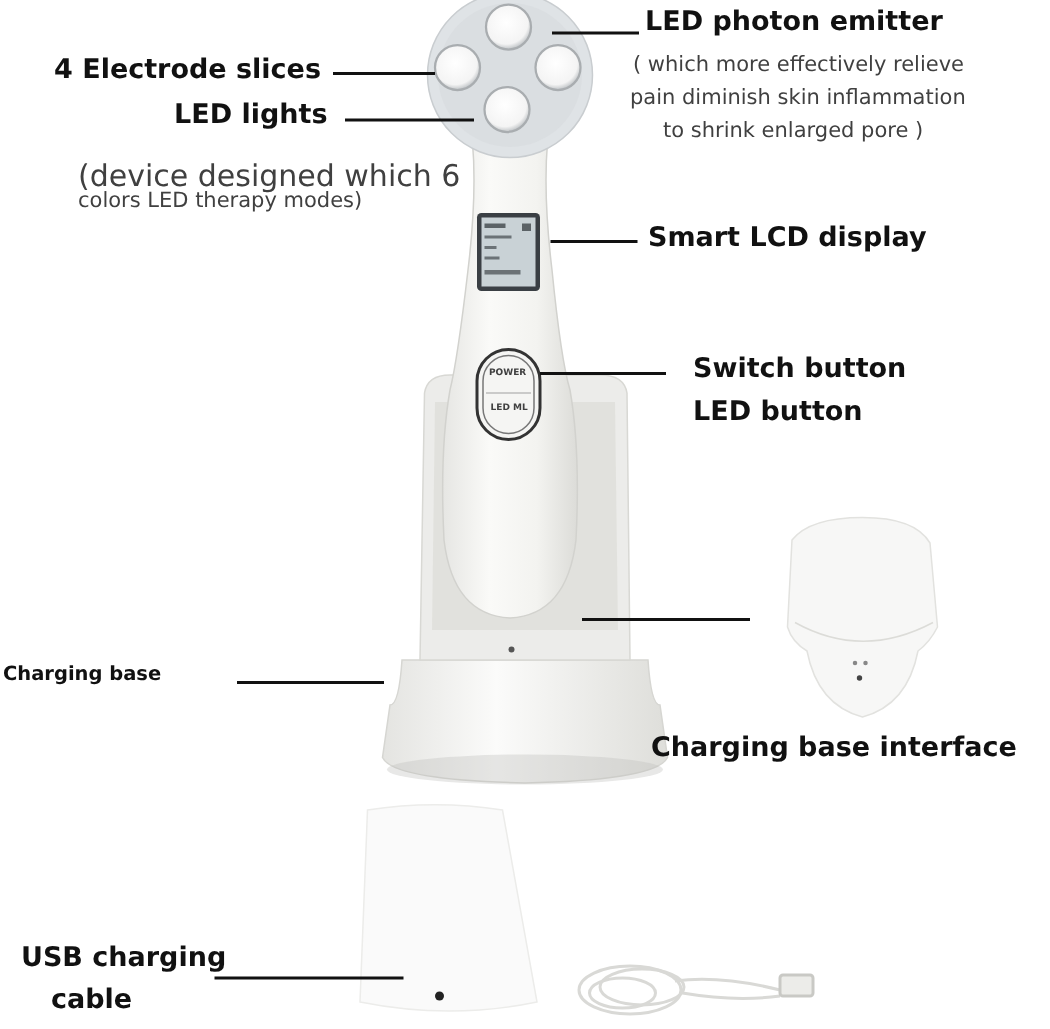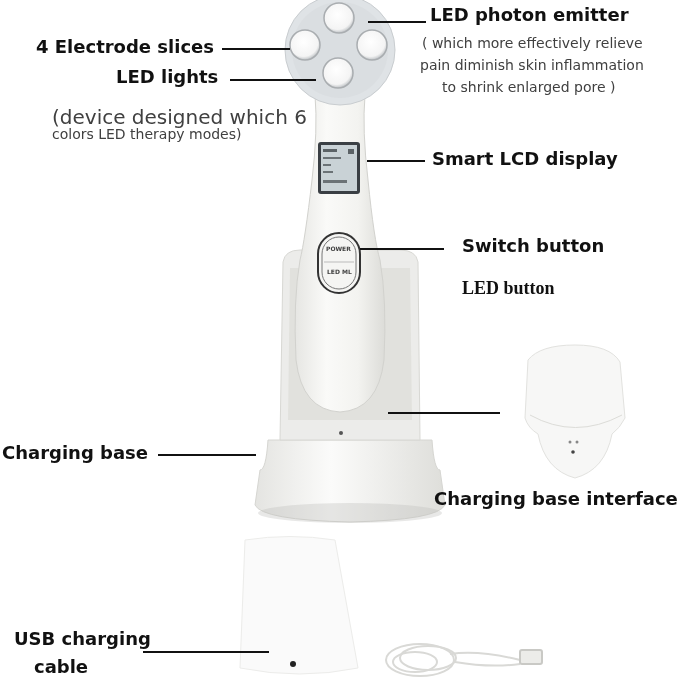--- a/index.html
+++ b/index.html
@@ -111,23 +111,23 @@
   <div class="sub" style="left:442px;top:79px;font-size:14px;">to shrink enlarged pore  )</div>
 
   <div class="lbl" style="left:36px;top:36px;font-size:18px;">4 Electrode slices</div>
   <div class="lbl" style="left:116px;top:66px;font-size:18px;">LED lights</div>
   <div class="sub" style="left:52px;top:105px;font-size:20px;">(device designed which 6</div>
   <div class="sub" style="left:52px;top:126px;font-size:14px;">colors LED therapy modes)</div>
 
   <div class="lbl" style="left:432px;top:148px;font-size:18px;">Smart LCD display</div>
 
   <div class="lbl" style="left:462px;top:235px;font-size:18px;">Switch button</div>
-  <div class="lbl" style="left:462px;top:278px;font-size:18px;font-family:Liberation Serif, serif;">LED button</div>
+  <div class="lbl" style="left:462px;top:264px;font-size:18px;">LED button</div>
 
-  <div class="lbl" style="left:2px;top:442px;font-size:18px;">Charging base</div>
+  <div class="lbl" style="left:2px;top:442px;font-size:13px;">Charging base</div>
   <div class="lbl" style="left:434px;top:488px;font-size:18px;">Charging base interface</div>
 
   <div class="lbl" style="left:14px;top:628px;font-size:18px;">USB charging</div>
   <div class="lbl" style="left:34px;top:656px;font-size:18px;text-align:right;">cable</div>
 
   <div class="sub" style="left:326px;top:245px;font-size:6px;font-weight:bold;">POWER</div>
   <div class="sub" style="left:327px;top:268px;font-size:6px;font-weight:bold;">LED ML</div>
 </div>
 
 </body></html>

